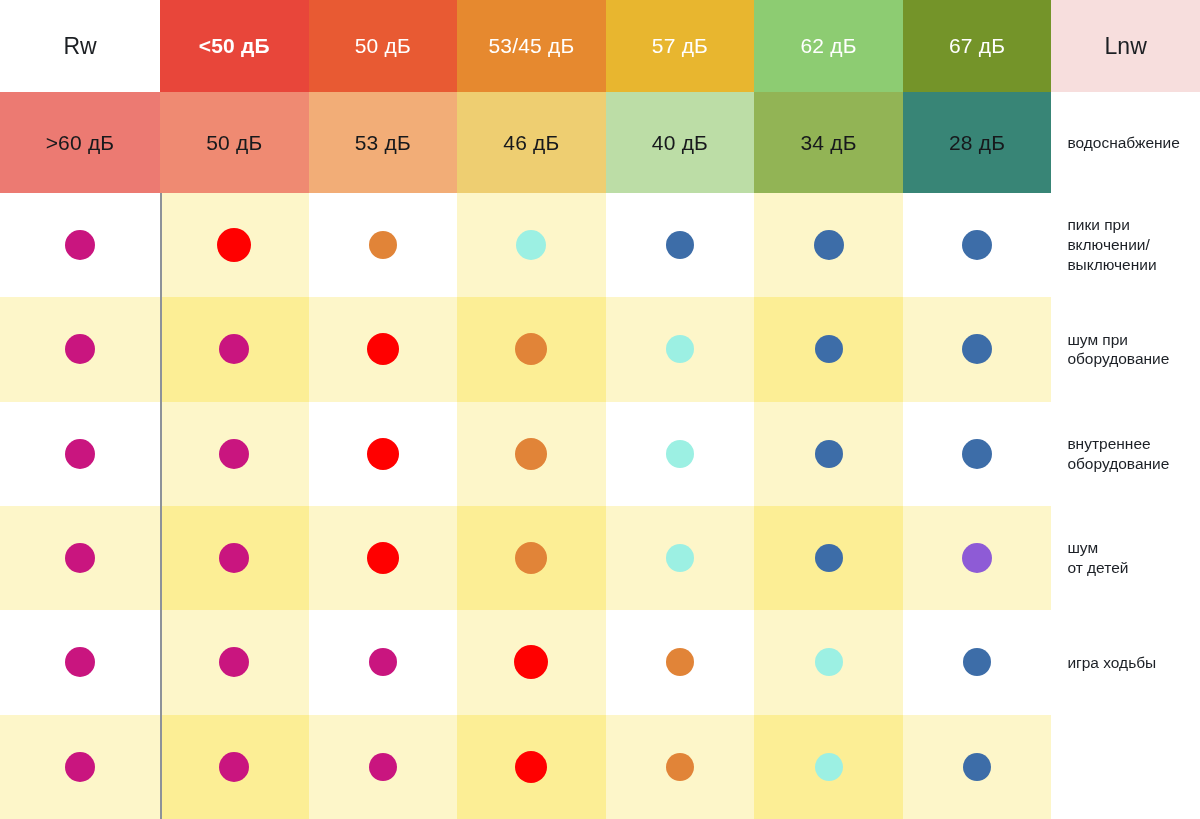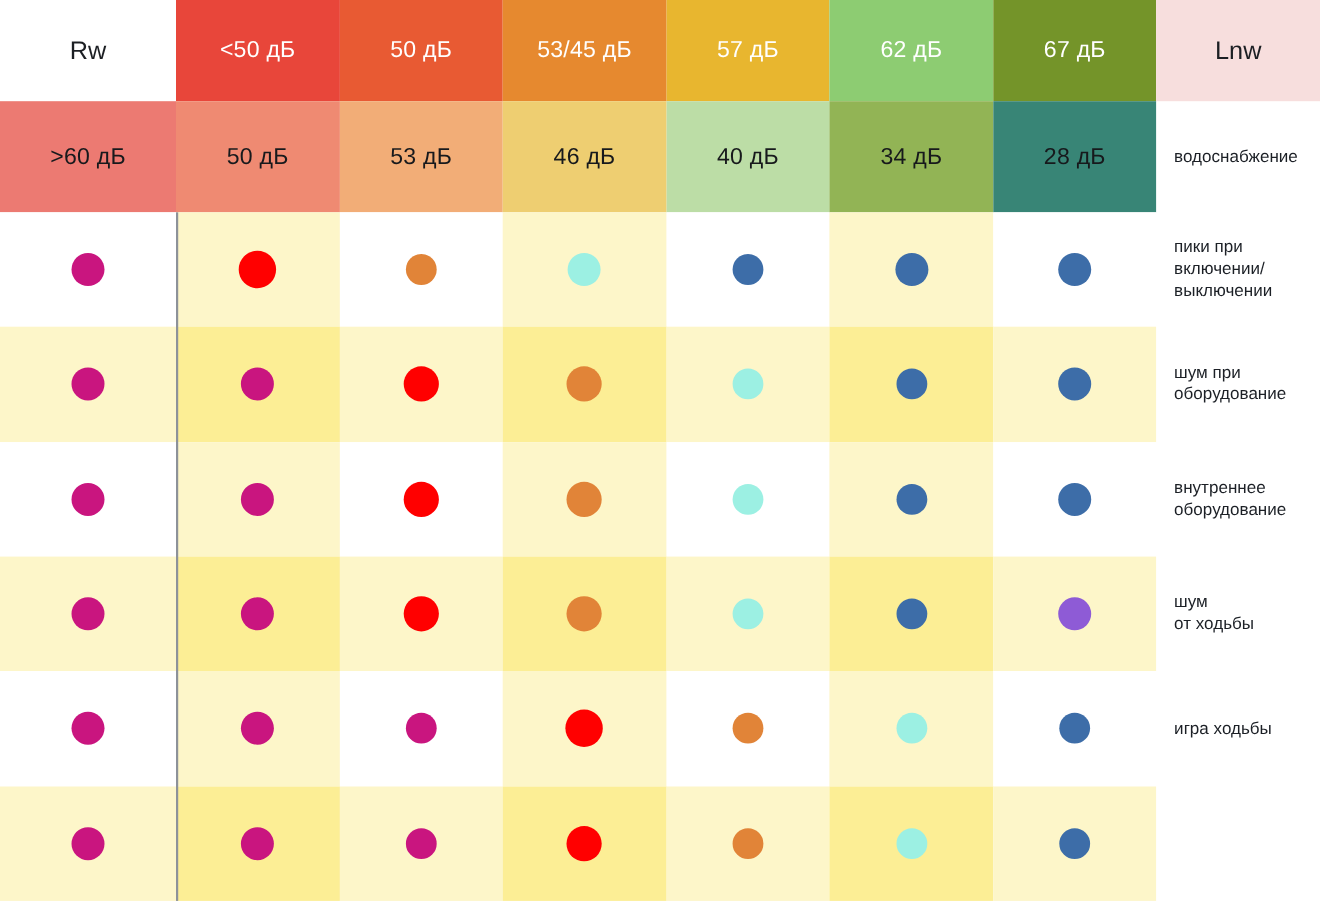--- a/index.html
+++ b/index.html
@@ -16,21 +16,21 @@
   .rowlab{background:transparent;color:#1c2026;font-size:15.5px;line-height:1.28;
           justify-content:flex-start;align-items:center;padding-left:16px;text-align:left;white-space:pre-line;}
   .vline{position:absolute;left:160px;top:193px;width:2px;height:626px;background:#8d9299;z-index:5;}
   .dot{border-radius:50%;display:block;}
 </style>
 </head>
 <body>
 
 <div id="grid">
     <div class="cell corner">Rw</div>
-    <div class="cell hdr hdr-rw" style="background:#e8463a;">&lt;50 дБ</div>
+    <div class="cell hdr hdr-rw" style="background:#e8463a;font-weight:bold;">&lt;50 дБ</div>
     <div class="cell hdr hdr-rw" style="background:#e85a33;">50 дБ</div>
     <div class="cell hdr hdr-rw" style="background:#e6892f;">53/45 дБ</div>
     <div class="cell hdr hdr-rw" style="background:#e8b62f;">57 дБ</div>
     <div class="cell hdr hdr-rw" style="background:#8dcc72;">62 дБ</div>
     <div class="cell hdr hdr-rw" style="background:#749429;">67 дБ</div>
     <div class="cell corner2">Lnw</div>
     <div class="cell hdr hdr-lnw" style="background:#ec7a72;">&gt;60 дБ</div>
     <div class="cell hdr hdr-lnw" style="background:#ef8a72;">50 дБ</div>
     <div class="cell hdr hdr-lnw" style="background:#f2ad77;">53 дБ</div>
     <div class="cell hdr hdr-lnw" style="background:#eece71;">46 дБ</div>
@@ -123,21 +123,21 @@
     <div class="cell " style="background:#fdf6c9;">
       <span class="dot" style="width: 28px; height: 28px; background: rgb(156, 240, 227);"></span>
     </div>
     <div class="cell " style="background:#fcee95;">
       <span class="dot" style="width: 28px; height: 28px; background: rgb(61, 109, 168);"></span>
     </div>
     <div class="cell " style="background:#fdf6c9;">
       <span class="dot" style="width: 30px; height: 30px; background: rgb(142, 91, 214);"></span>
     </div>
     <div class="cell rowlab">шум
-от ходьбы</div>
+от детей</div>
     <div class="cell " style="background:#ffffff;">
       <span class="dot" style="width: 30px; height: 30px; background: rgb(201, 21, 127);"></span>
     </div>
     <div class="cell " style="background:#fdf6c9;">
       <span class="dot" style="width: 30px; height: 30px; background: rgb(201, 21, 127);"></span>
     </div>
     <div class="cell " style="background:#ffffff;">
       <span class="dot" style="width: 28px; height: 28px; background: rgb(201, 21, 127);"></span>
     </div>
     <div class="cell " style="background:#fdf6c9;">

